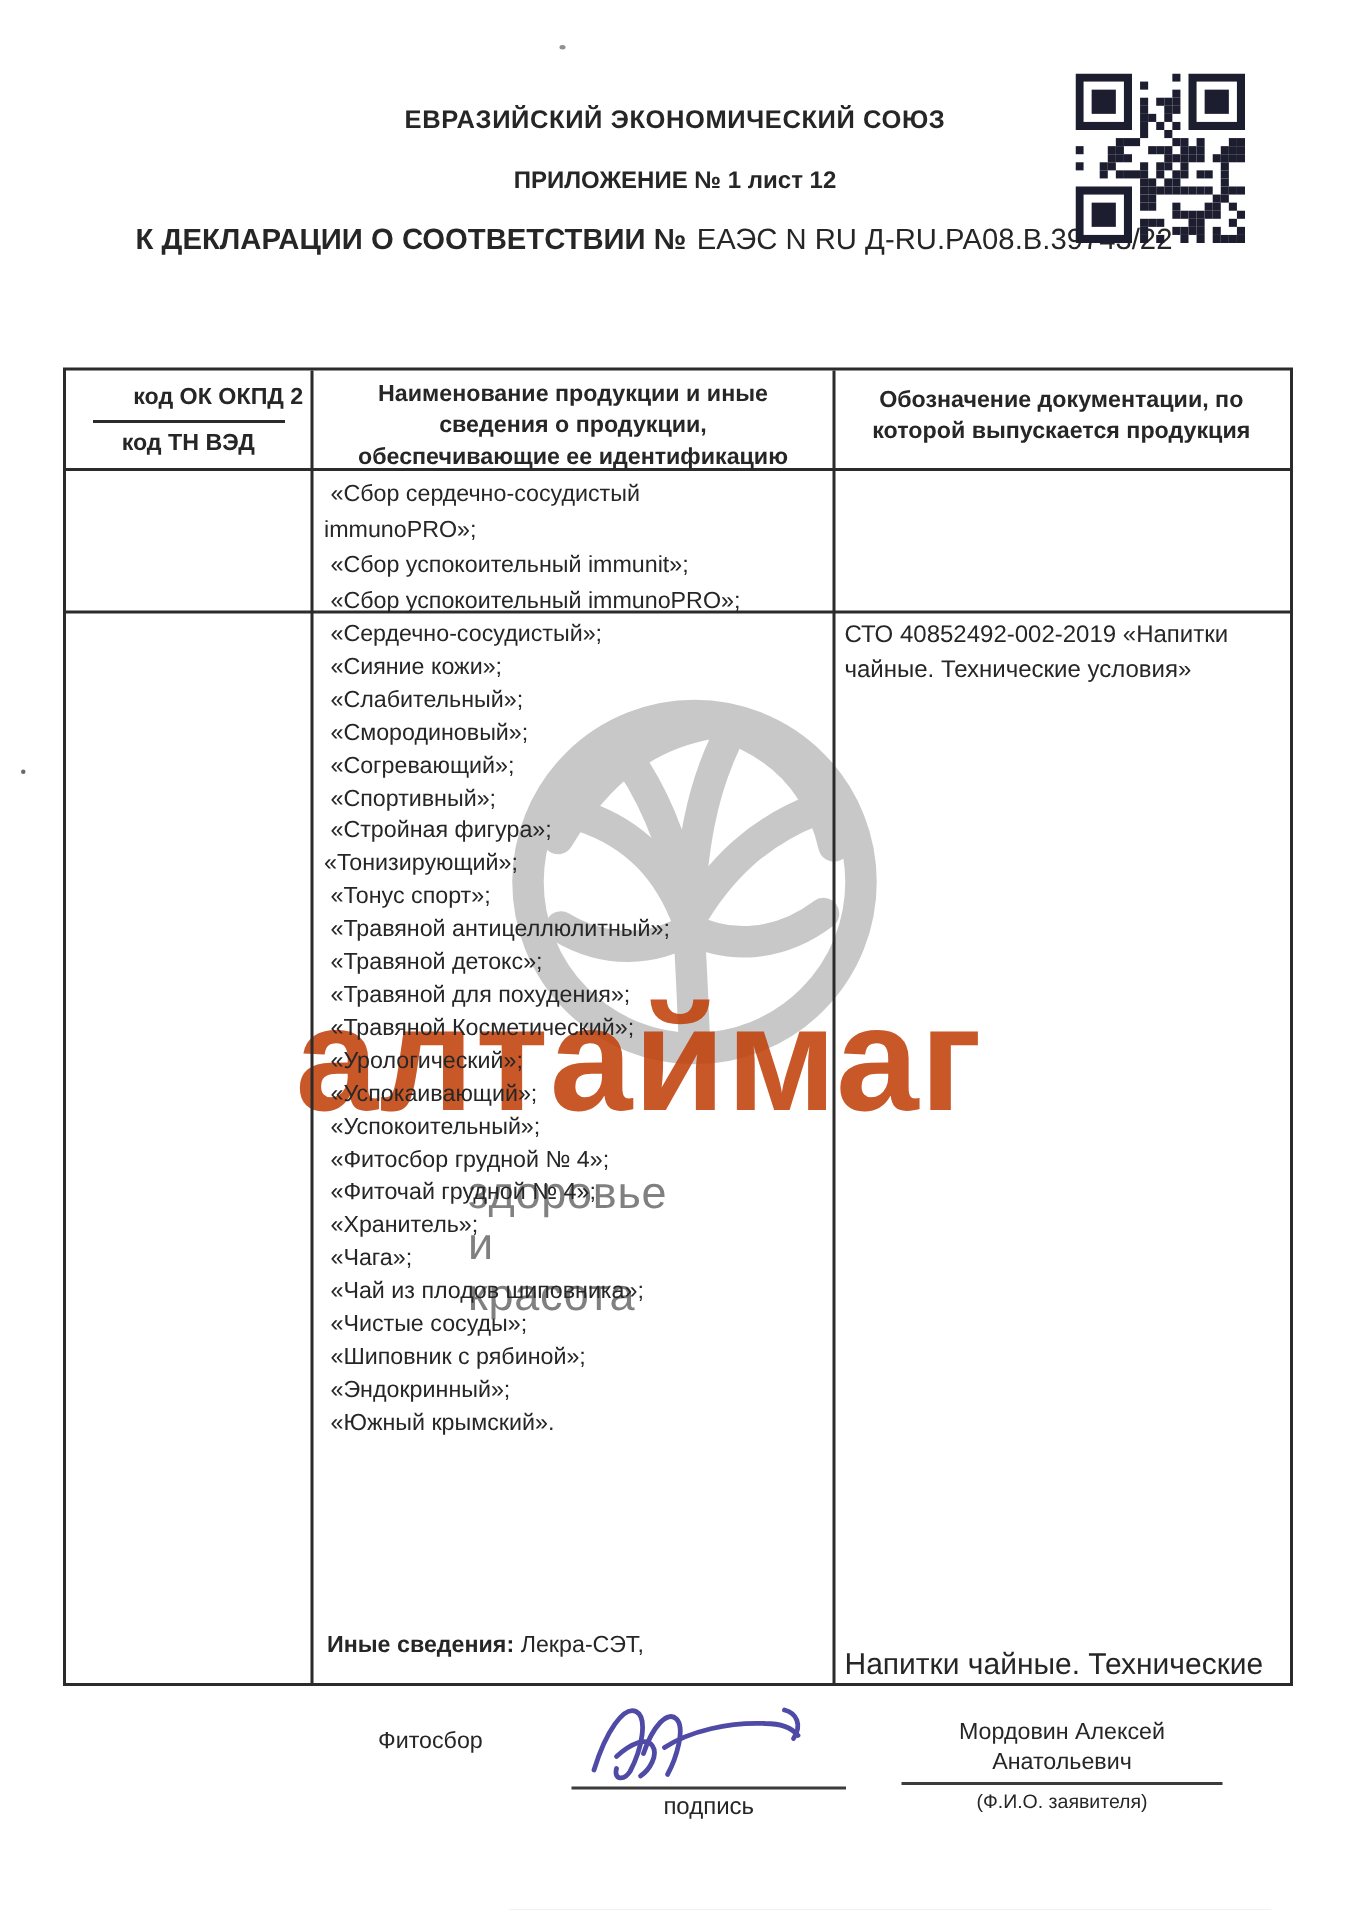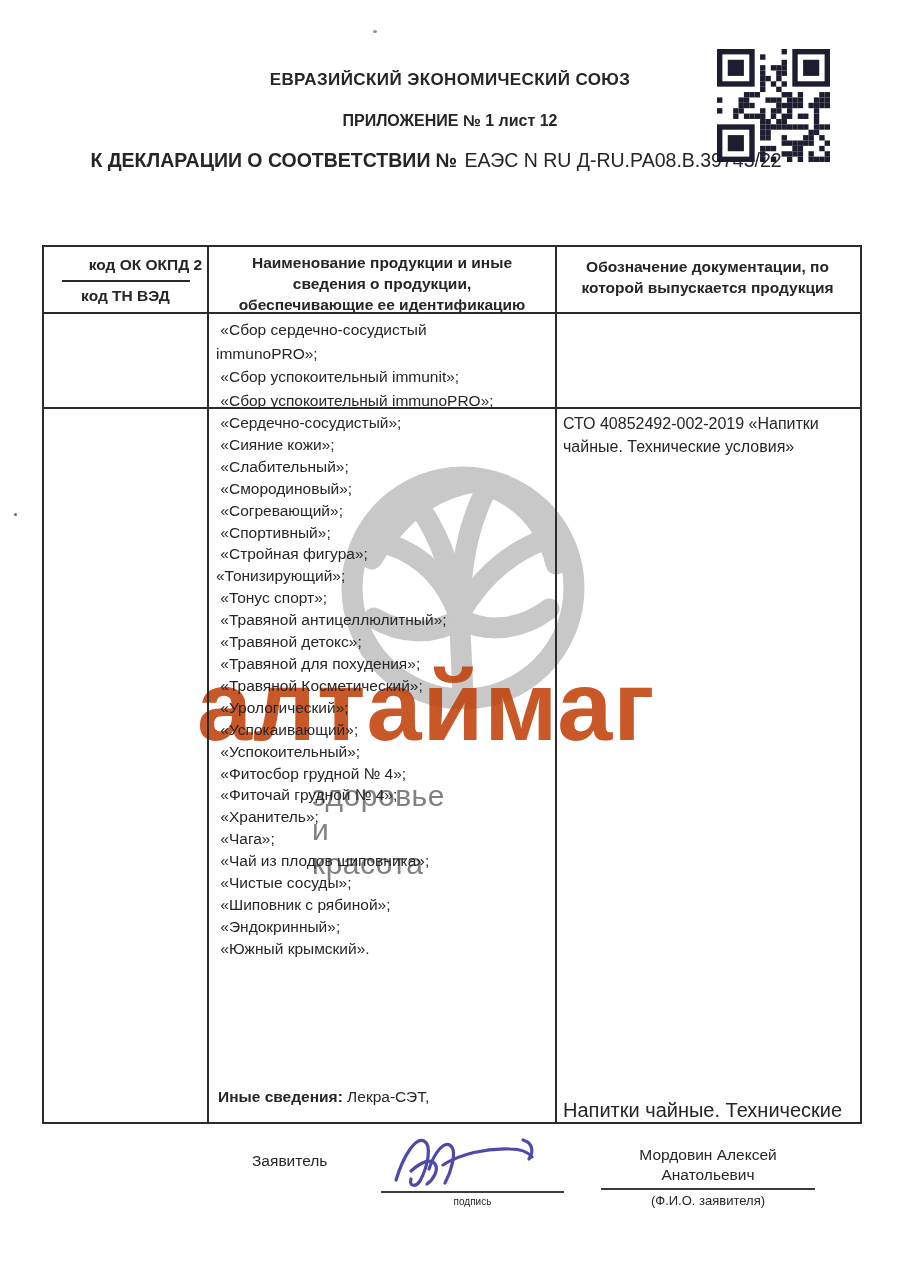--- a/index.html
+++ b/index.html
@@ -36,21 +36,21 @@
   .plist{top:165px; left:172px; width:340px; font-size:15.5px; line-height:21.9px;}
   .plist .li{white-space:pre-wrap;}
   .doc-ref{top:166px; left:519px; width:290px; font-size:16px; line-height:22.5px; white-space:pre-line;}
   .other-info{top:841px; left:174px; width:340px; font-size:15.5px;}
   .other-info .b{font-weight:bold;}
   .doc-bottom{top:852px; left:519px; width:300px; font-size:20px;}
   
   .applicant{top:1152px; left:252px; font-size:15.5px;}
   .sig{top:1128px; left:380px; width:170px; height:64px;}
   .sig-line{top:1191px; left:381px; width:183px; height:2px; background:#3c3c3c;}
-  .sig-cap{top:1196px; left:381px; width:183px; text-align:center; font-size:10px;}
+  .sig-cap{top:1196px; left:381px; width:183px; text-align:center; font-size:16px;}
   .fio{top:1145px; left:603px; width:210px; text-align:center; font-size:15.5px; line-height:20px; white-space:pre-line;}
   .fio-line{top:1188px; left:601px; width:214px; height:2px; background:#3c3c3c;}
   .fio-cap{top:1193px; left:601px; width:214px; text-align:center; font-size:13px;}
   
   .speck1{top:30px; left:373px; width:4px; height:3px; background:#909090; border-radius:50%;}
   .speck2{top:513px; left:14px; width:3px; height:3px; background:#6a6a6a; border-radius:50%;}
 </style>
 </head>
 <body>
 
@@ -265,21 +265,21 @@
       </div>
 
     <div class="abs doc-ref">СТО 40852492-002-2019 «Напитки
 чайные. Технические условия»</div>
 
     <div class="abs other-info"><span class="b">Иные сведения:</span><span> Лекра-СЭТ,</span></div>
 
     <div class="abs doc-bottom">Напитки чайные. Технические</div>
   </div>
 
-  <div class="abs applicant">Заявитель</div>
+  <div class="abs applicant">Фитосбор</div>
 
   <svg class="abs sig" viewBox="0 0 170 64" fill="none">
     <g stroke="#4f4aa5" stroke-width="3.2" stroke-linecap="round" fill="none">
       <path d="M16,52 C24,26 36,9 44,13 C52,17 48,38 40,53 C36,59 29,59 31,51"></path>
       <path d="M31,43 C41,34 51,30 55,36 C59,42 53,52 47,56"></path>
       <path d="M49,41 C55,23 65,12 71,18 C77,24 71,44 65,55"></path>
       <path d="M63,37 C80,26 106,20 130,21 C140,21 148,24 152,29"></path>
       <path d="M143,12 C151,14 155,22 149,31"></path>
     </g>
   </svg>

